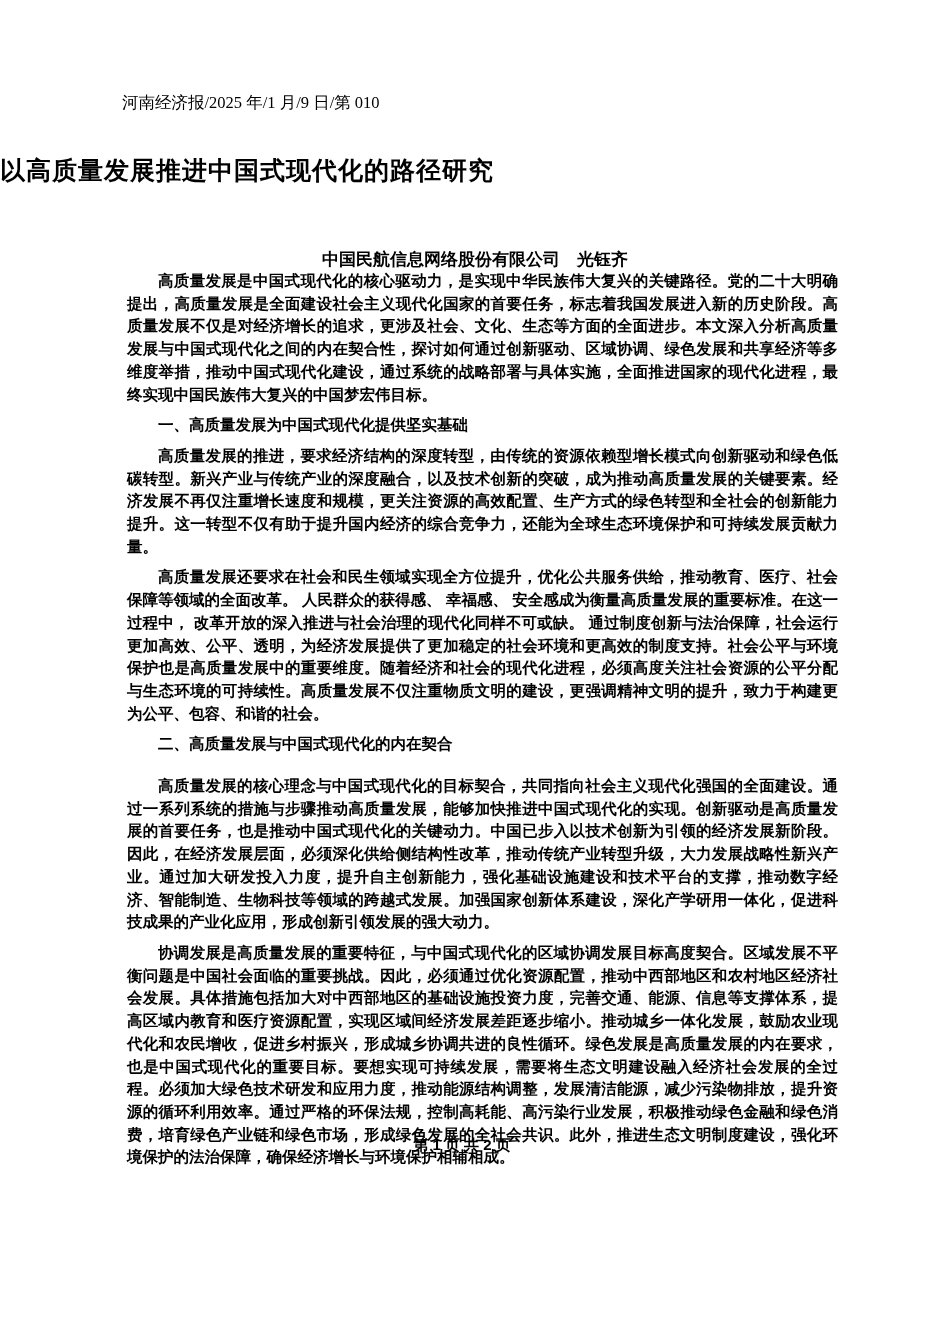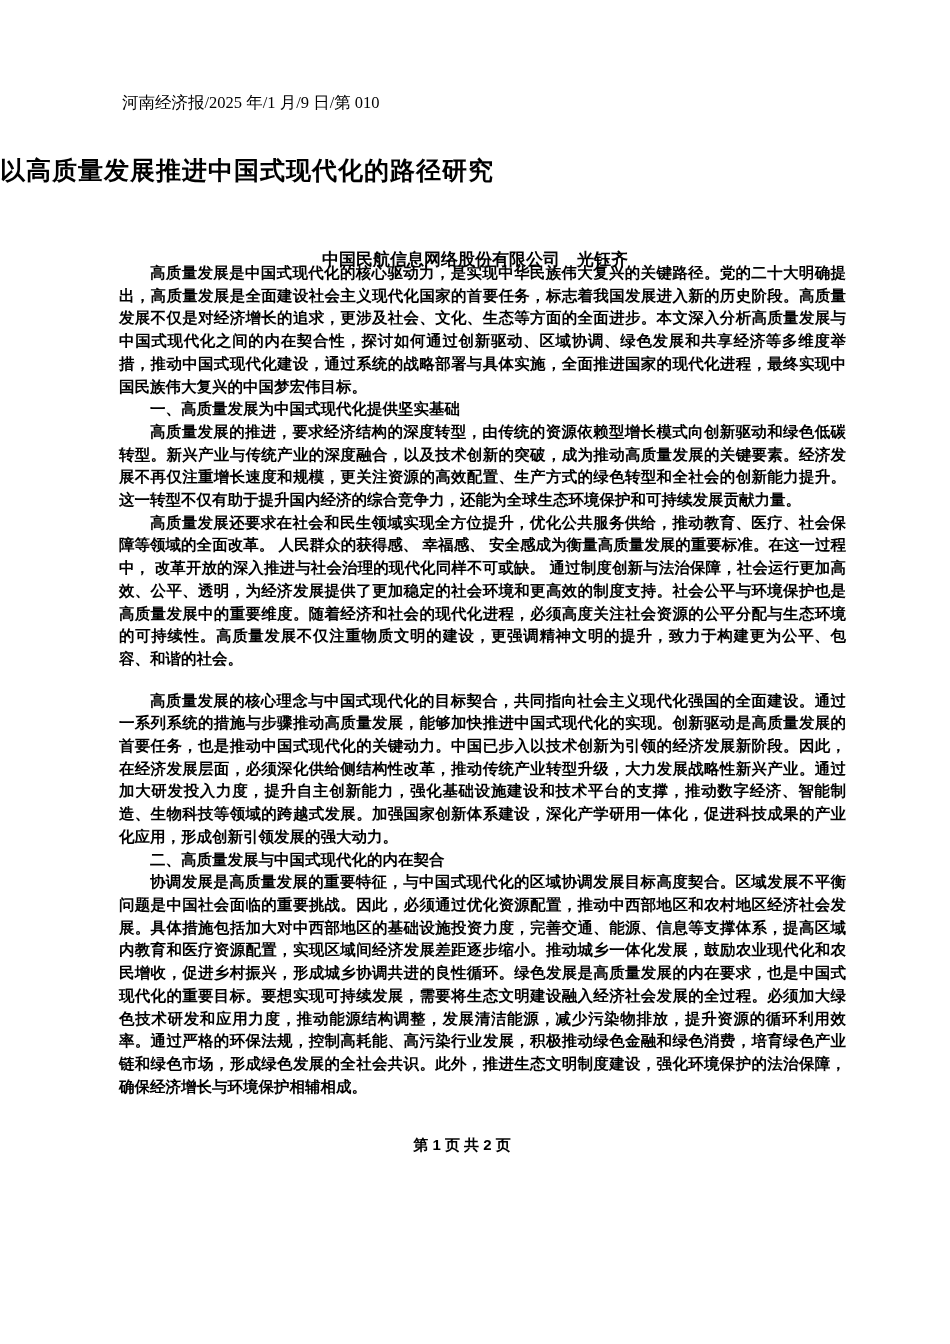--- a/index.html
+++ b/index.html
@@ -47,21 +47,21 @@
     left: 119px;
     top: 262px;
     width: 727px;
     font-size: 15.5px;
     font-weight: 600;
     line-height: 22.7px;
     text-align: justify;
     color: #000000;
   }
   .article-body .block {
-    margin: 0;
+    margin: 8px;
     text-indent: 2em;
   }
   .article-body .gap-above {
     margin-top: 19px;
   }
   .page-number {
     position: absolute;
     left: 119px;
     top: 1136px;
     width: 727px;
@@ -113,22 +113,22 @@
 
   <div class="doc-title">以高质量发展推进中国式现代化的路径研究</div>
 
   <div class="author-line">中国民航信息网络股份有限公司　光钰齐</div>
 
   <div class="article-body">
     <p class="block">高质量发展是中国式现代化的核心驱动力，是实现中华民族伟大复兴的关键路径。党的二十大明确提出，高质量发展是全面建设社会主义现代化国家的首要任务，标志着我国发展进入新的历史阶段。高质量发展不仅是对经济增长的追求，更涉及社会、文化、生态等方面的全面进步。本文深入分析高质量发展与中国式现代化之间的内在契合性，探讨如何通过创新驱动、区域协调、绿色发展和共享经济等多维度举措，推动中国式现代化建设，通过系统的战略部署与具体实施，全面推进国家的现代化进程，最终实现中国民族伟大复兴的中国梦宏伟目标。</p>
     <p class="block">一、高质量发展为中国式现代化提供坚实基础</p>
     <p class="block">高质量发展的推进，要求经济结构的深度转型，由传统的资源依赖型增长模式向创新驱动和绿色低碳转型。新兴产业与传统产业的深度融合，以及技术创新的突破，成为推动高质量发展的关键要素。经济发展不再仅注重增长速度和规模，更关注资源的高效配置、生产方式的绿色转型和全社会的创新能力提升。这一转型不仅有助于提升国内经济的综合竞争力，还能为全球生态环境保护和可持续发展贡献力量。</p>
     <p class="block">高质量发展还要求在社会和民生领域实现全方位提升，优化公共服务供给，推动教育、医疗、社会保障等领域的全面改革。 人民群众的获得感、 幸福感、 安全感成为衡量高质量发展的重要标准。在这一过程中， 改革开放的深入推进与社会治理的现代化同样不可或缺。 通过制度创新与法治保障，社会运行更加高效、公平、透明，为经济发展提供了更加稳定的社会环境和更高效的制度支持。社会公平与环境保护也是高质量发展中的重要维度。随着经济和社会的现代化进程，必须高度关注社会资源的公平分配与生态环境的可持续性。高质量发展不仅注重物质文明的建设，更强调精神文明的提升，致力于构建更为公平、包容、和谐的社会。</p>
+    <p class="block">二、高质量发展与中国式现代化的内在契合</p>
     <p class="block gap-above">高质量发展的核心理念与中国式现代化的目标契合，共同指向社会主义现代化强国的全面建设。通过一系列系统的措施与步骤推动高质量发展，能够加快推进中国式现代化的实现。创新驱动是高质量发展的首要任务，也是推动中国式现代化的关键动力。中国已步入以技术创新为引领的经济发展新阶段。因此，在经济发展层面，必须深化供给侧结构性改革，推动传统产业转型升级，大力发展战略性新兴产业。通过加大研发投入力度，提升自主创新能力，强化基础设施建设和技术平台的支撑，推动数字经济、智能制造、生物科技等领域的跨越式发展。加强国家创新体系建设，深化产学研用一体化，促进科技成果的产业化应用，形成创新引领发展的强大动力。</p>
-    <p class="block">二、高质量发展与中国式现代化的内在契合</p>
     <p class="block">协调发展是高质量发展的重要特征，与中国式现代化的区域协调发展目标高度契合。区域发展不平衡问题是中国社会面临的重要挑战。因此，必须通过优化资源配置，推动中西部地区和农村地区经济社会发展。具体措施包括加大对中西部地区的基础设施投资力度，完善交通、能源、信息等支撑体系，提高区域内教育和医疗资源配置，实现区域间经济发展差距逐步缩小。推动城乡一体化发展，鼓励农业现代化和农民增收，促进乡村振兴，形成城乡协调共进的良性循环。绿色发展是高质量发展的内在要求，也是中国式现代化的重要目标。要想实现可持续发展，需要将生态文明建设融入经济社会发展的全过程。必须加大绿色技术研发和应用力度，推动能源结构调整，发展清洁能源，减少污染物排放，提升资源的循环利用效率。通过严格的环保法规，控制高耗能、高污染行业发展，积极推动绿色金融和绿色消费，培育绿色产业链和绿色市场，形成绿色发展的全社会共识。此外，推进生态文明制度建设，强化环境保护的法治保障，确保经济增长与环境保护相辅相成。</p>
   </div>
 
   <div class="page-number">第 1 页 共 2 页</div>
 
   <div class="footer-rule"></div>
 
   <div class="page-footer">
     <span class="brand-text">中国知网</span>
     <a class="brand-url" href="#">https://www.cnki.net</a>

